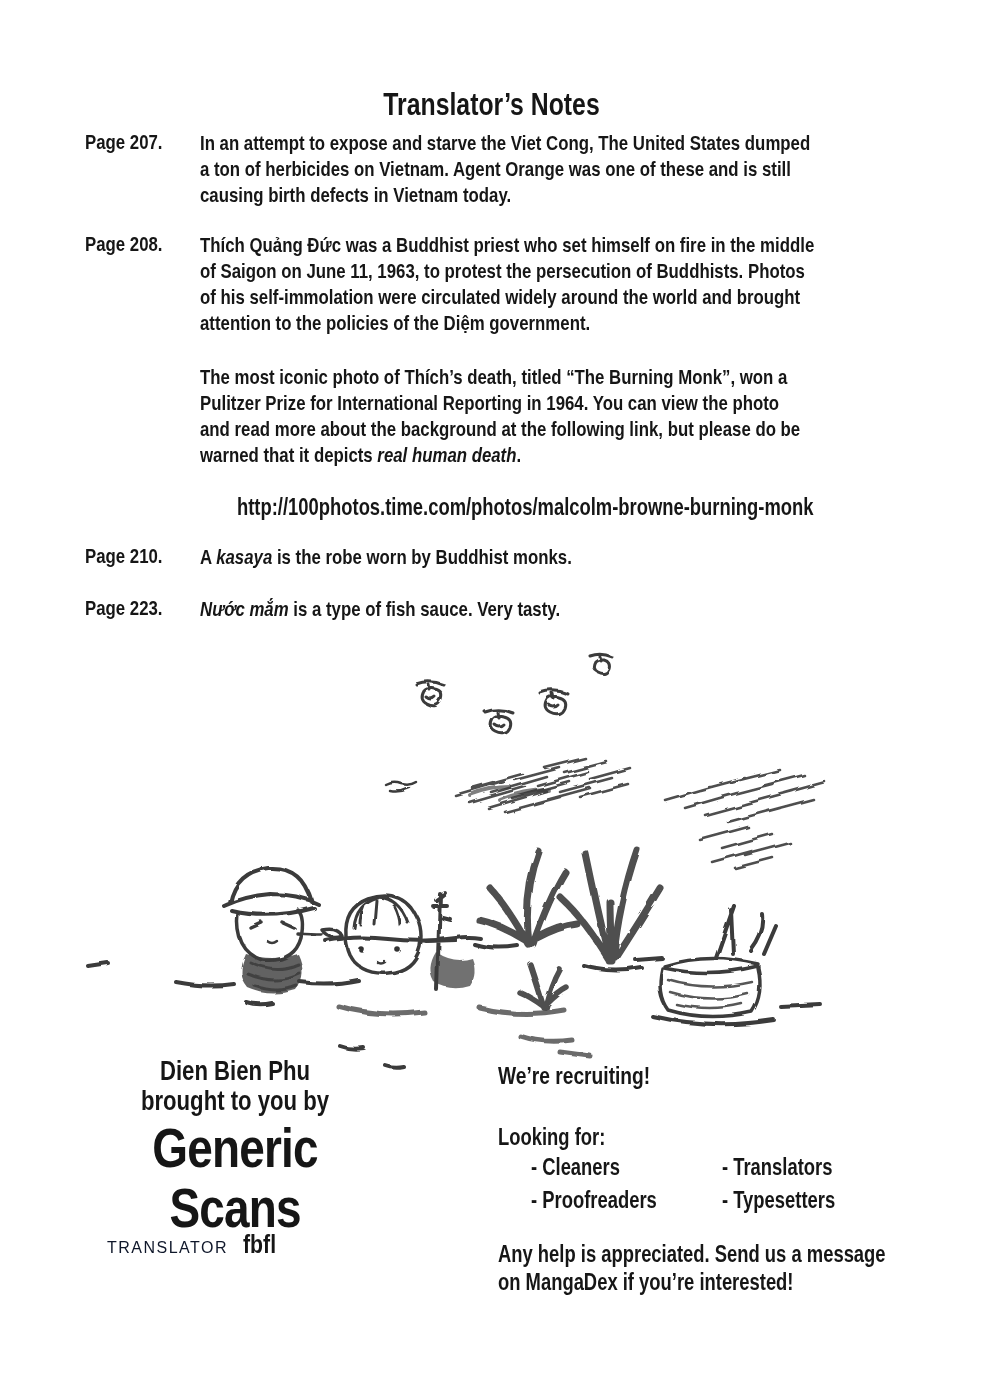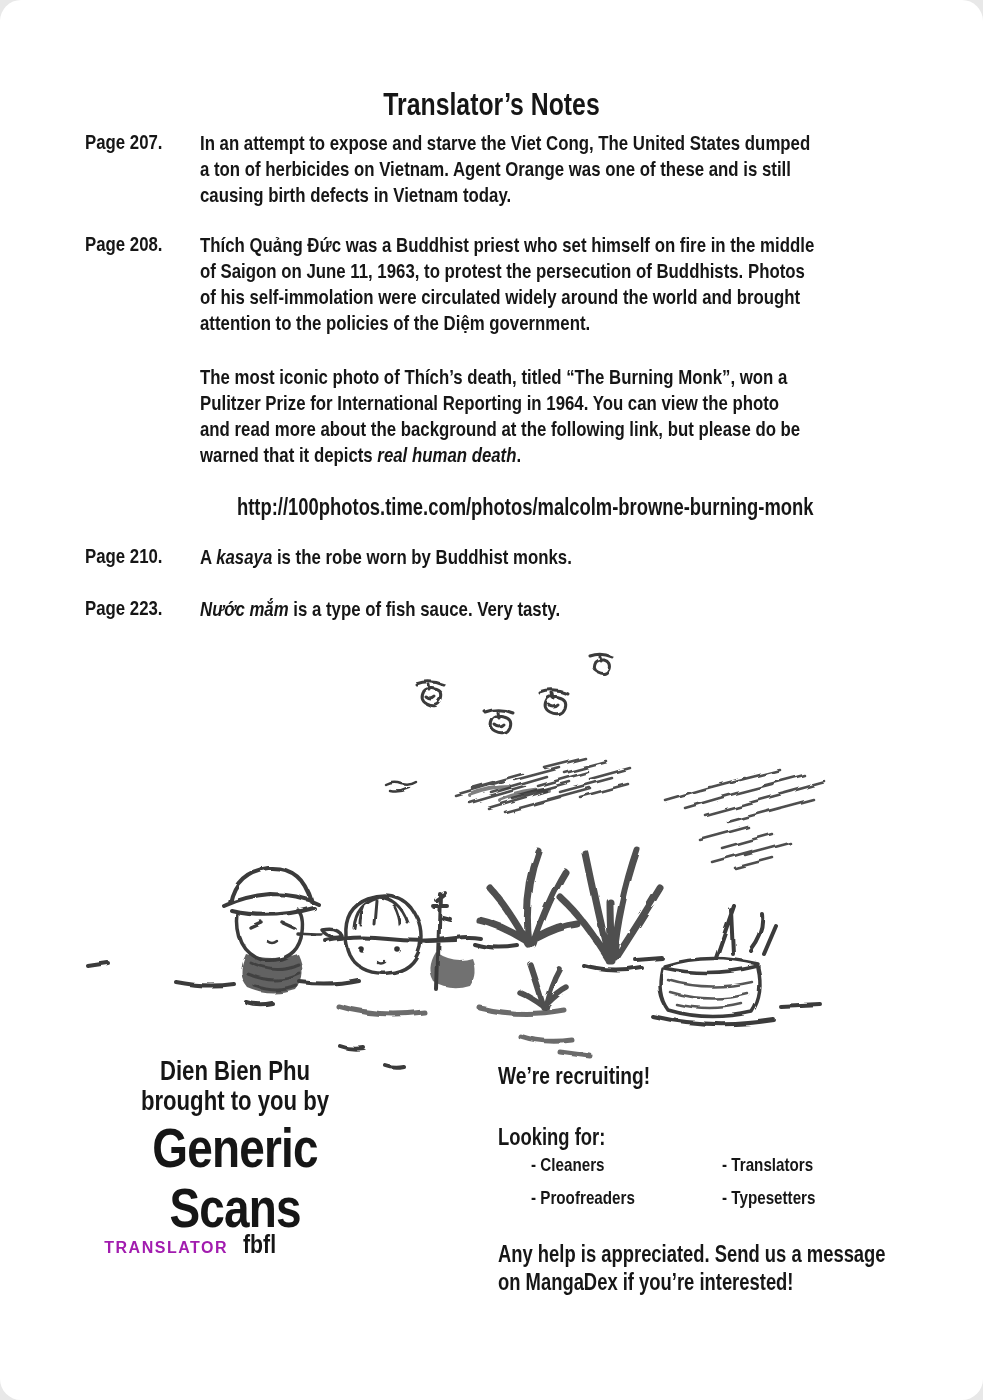--- a/index.html
+++ b/index.html
@@ -1,19 +1,19 @@
 <!DOCTYPE html>
 <html><head>
 <meta charset="utf-8">
 <style>
   html,body{margin:0;padding:0;background:#e8e8e8;}
   .page{
     position:relative;width:983px;height:1400px;background:#ffffff;
     font-family:"Liberation Sans","DejaVu Sans",sans-serif;color:#161616;
-    overflow:hidden;margin:0 auto;border-radius:21px;
+    overflow:hidden;margin:0 auto;
   }
   .title{
     position:absolute;top:66px;left:0;width:983px;text-align:center;
     font-size:31px;font-weight:700;transform:scaleX(0.80);transform-origin:50% 0;
   }
   .note-label{
     position:absolute;left:85px;font-size:21px;font-weight:700;
     transform:scaleX(0.80);transform-origin:0 0;white-space:nowrap;
   }
   .note-text{
@@ -29,28 +29,28 @@
   .sketch{position:absolute;left:80px;top:628px;width:820px;height:450px;}
   .credits-left{
     position:absolute;left:73px;top:1056px;width:324px;text-align:center;
     transform:scaleX(0.82);transform-origin:50% 0;
   }
   .series{font-size:27px;font-weight:700;line-height:30px;}
   .brought{font-size:27px;font-weight:700;line-height:30px;}
   .group{font-size:56px;font-weight:700;line-height:60px;letter-spacing:-1px;margin-top:2px;}
   .roles{position:absolute;left:78px;top:1230px;width:300px;}
   .role-row{display:flex;align-items:baseline;height:40px;}
-  .role-label{flex:0 0 150px;text-align:right;font-size:16px;font-weight:700;letter-spacing:1.5px;color:#a21caf;}
+  .role-label{flex:0 0 150px;text-align:right;font-size:16px;font-weight:400;letter-spacing:1.5px;color:#0f172a;}
   .role-name{margin-left:15px;font-size:25px;font-weight:700;display:inline-block;transform:scaleX(0.85);transform-origin:0 100%;}
   .recruit-heading{position:absolute;left:498px;top:1062px;font-size:24px;font-weight:700;transform:scaleX(0.80);transform-origin:0 0;white-space:nowrap;}
   .looking-for{position:absolute;left:498px;top:1124px;font-size:23px;font-weight:700;transform:scaleX(0.80);transform-origin:0 0;white-space:nowrap;}
   .positions{
     position:absolute;left:531px;top:1154px;display:grid;
     grid-template-columns:191px 220px;grid-auto-flow:column;grid-template-rows:33px 33px;
-    font-size:19px;font-weight:700;
+    font-size:23px;font-weight:700;
   }
   .positions span{display:inline-block;transform:scaleX(0.80);transform-origin:0 0;white-space:nowrap;}
   .recruit-message{
     position:absolute;left:498px;top:1240px;font-size:23px;font-weight:700;line-height:28px;
     white-space:pre-line;transform:scaleX(0.80);transform-origin:0 0;width:560px;
   }
 </style>
 </head>
 <body>
 

